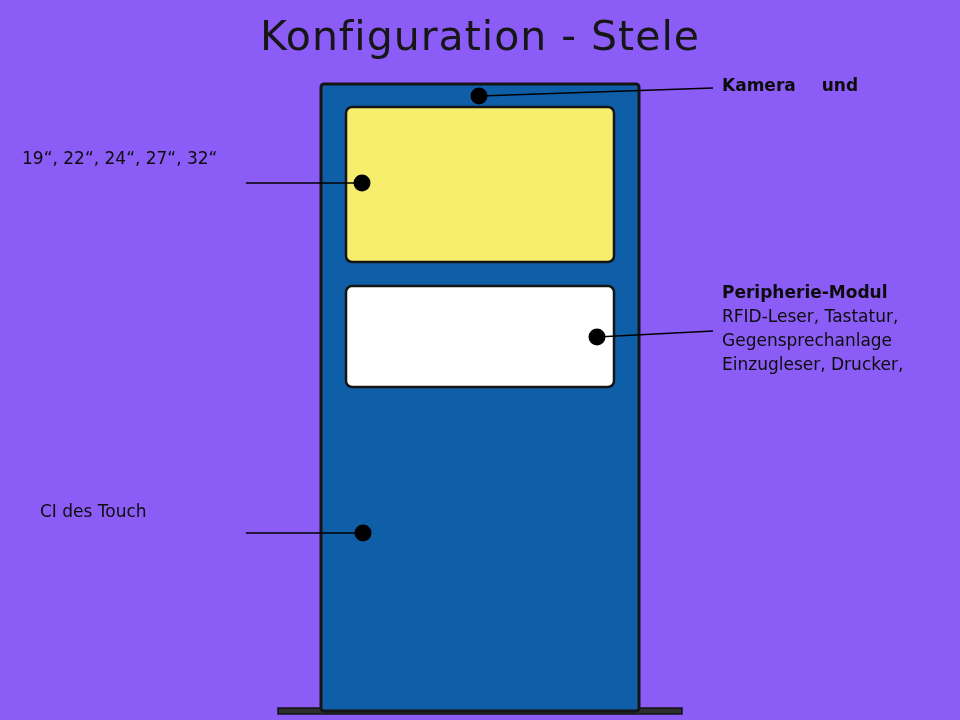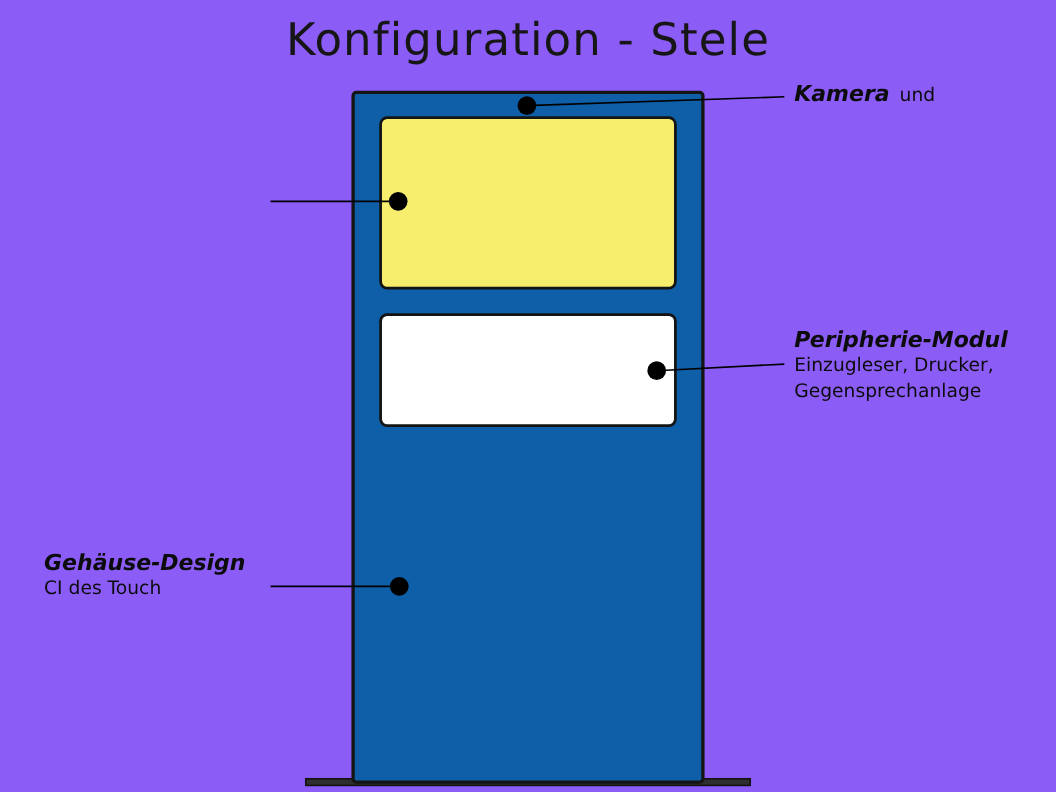--- a/index.html
+++ b/index.html
@@ -23,25 +23,25 @@
     letter-spacing: 1px;
     color: #161616;
   }
   .label-block {
     position: absolute;
     line-height: 24px;
     font-size: 17px;
     color: #0c0c0c;
     white-space: nowrap;
   }
-  .label-block .heading { font-weight: bold; font-size: 20px; font-style: italic; }
-  .label-block .suffix { font-weight: normal; font-size: 17px; margin-left: 9px; }
+  .label-block .heading { font-weight: bold; font-size: 17px; }
+  .label-block .suffix { font-weight: bold; font-size: 17px; margin-left: 26px; }
   #label-kamera     { left: 722px; top: 73px; }
   #label-lcd        { left: 22px;  top: 146px; }
-  #label-peripherie { left: 722px; top: 296px; }
+  #label-peripherie { left: 722px; top: 280px; }
   #label-gehaeuse   { left: 40px;  top: 499px; }
 </style>
 </head>
 <body>
 
 <div id="slide">
 
   <div class="title">Konfiguration - Stele</div>
 
   <svg id="diagram-svg" width="960" height="720" viewBox="0 0 960 720">
@@ -65,26 +65,27 @@
     <circle cx="363" cy="533" r="8.5" fill="#000000"></circle>
   </svg>
 
   <div id="label-kamera" class="label-block">
     <div>
       <span class="heading">Kamera</span><span class="suffix">und</span>
     </div>
   </div>
 
   <div id="label-lcd" class="label-block">
+    <div>19“, 22“, 24“, 27“, 32“</div>
   </div>
 
   <div id="label-peripherie" class="label-block">
     <div class="heading">Peripherie-Modul</div>
+    <div>RFID-Leser, Tastatur,</div>
+    <div>Gegensprechanlage</div>
     <div>Einzugleser, Drucker,</div>
-    <div>Gegensprechanlage</div>
   </div>
 
   <div id="label-gehaeuse" class="label-block">
-    <div class="heading">Gehäuse-Design</div>
     <div>CI des Touch</div>
   </div>
 
 </div>
 
 </body></html>

